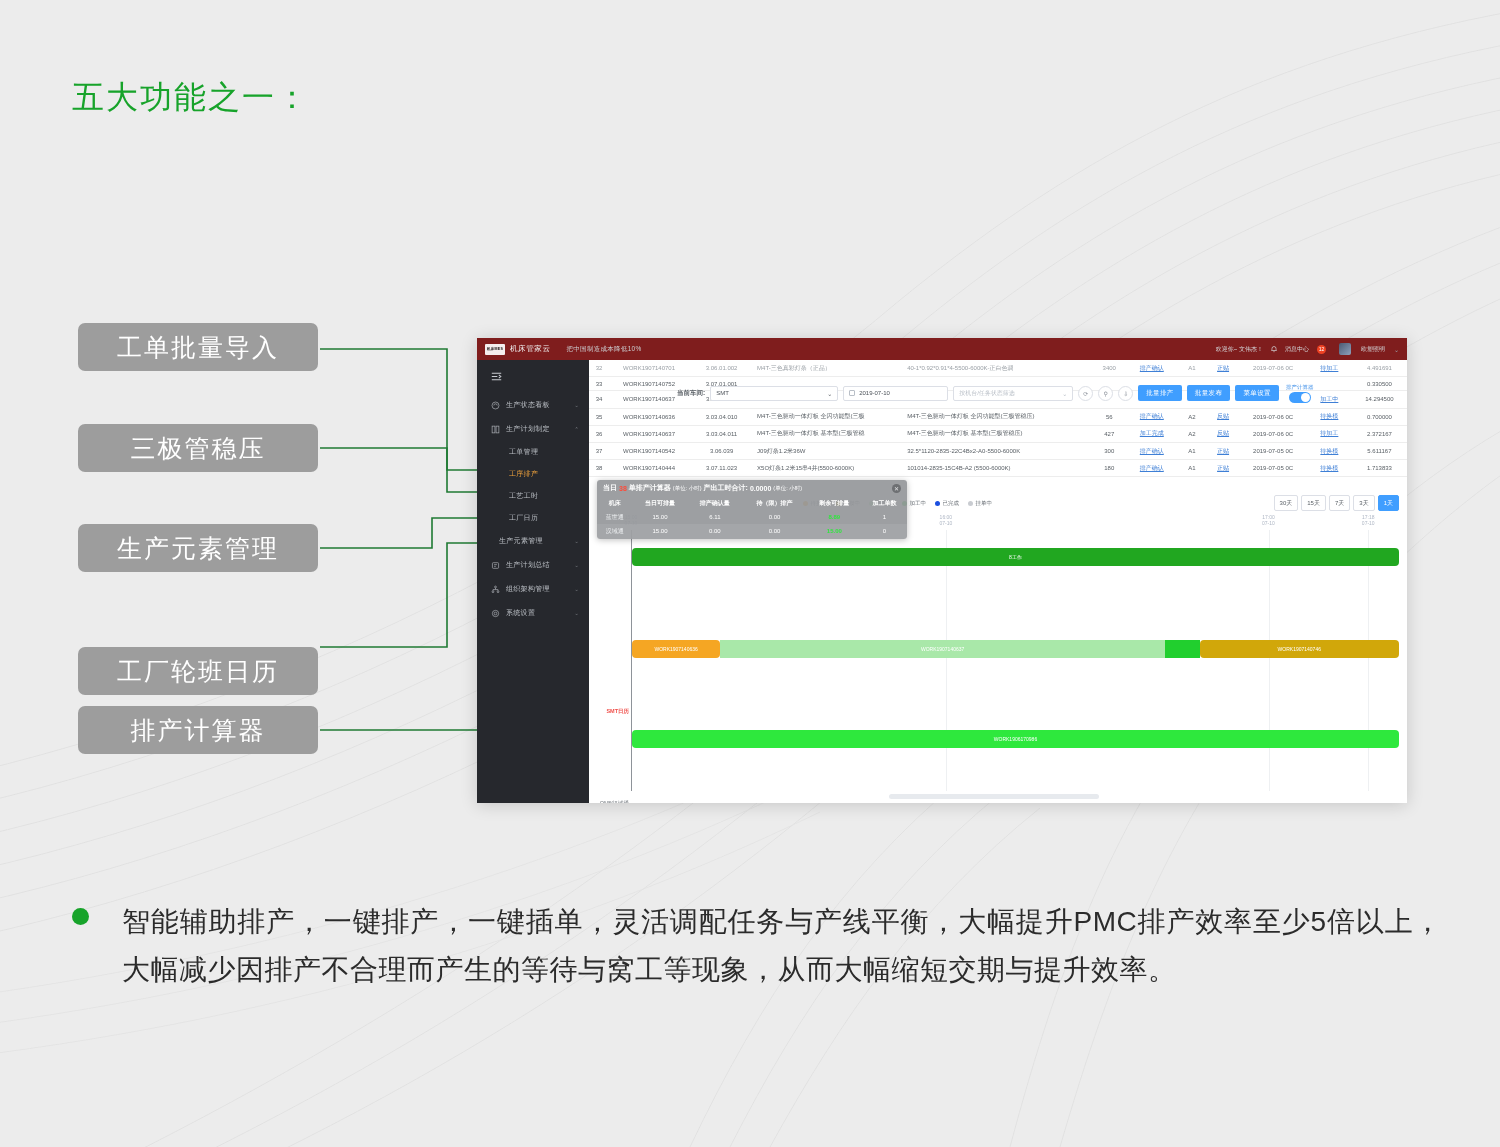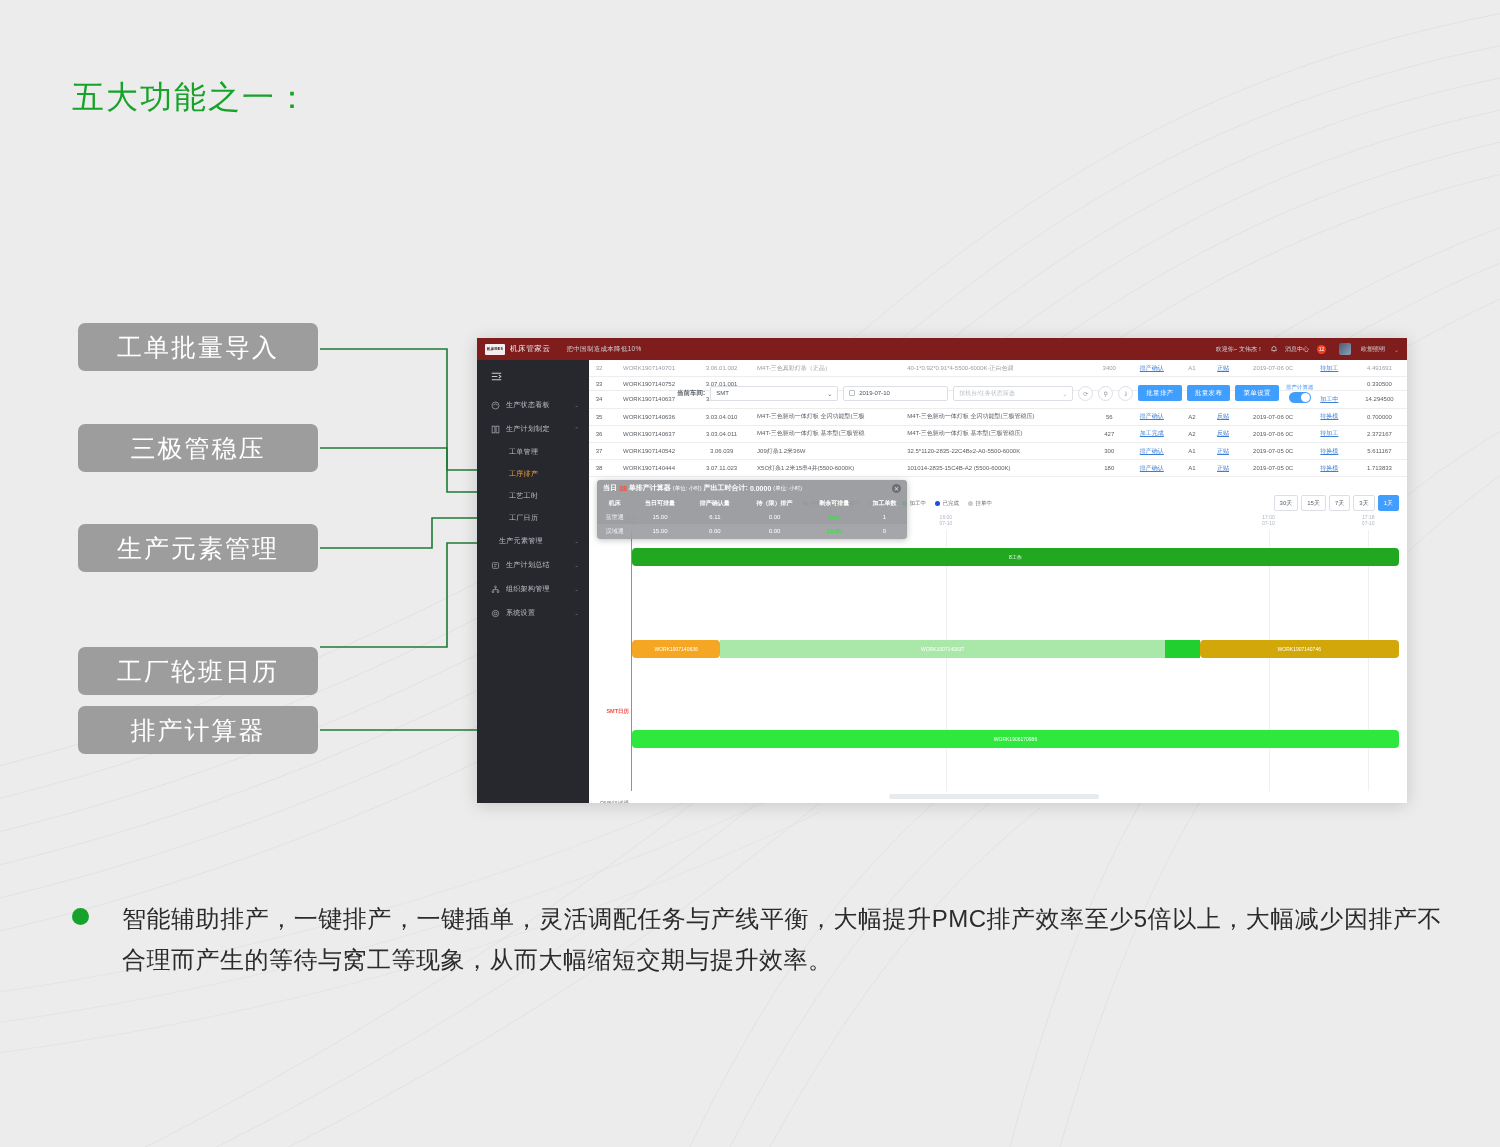--- a/index.html
+++ b/index.html
@@ -217,21 +217,21 @@
     background: #e7eaee; border-radius: 3px;
   }
 
   
   .bullet-dot {
     position: absolute; left: 72px; top: 908px;
     width: 17px; height: 17px; border-radius: 50%; background: #17a32a;
   }
   .bullet-text {
     position: absolute; left: 122px; top: 898px; width: 1320px;
-    font-size: 24px; line-height: 1.72; color: #2b2b2b; letter-spacing: .5px;
+    font-size: 28px; line-height: 1.72; color: #2b2b2b; letter-spacing: .5px;
     text-align: justify;
   }
 </style>
 </head>
 <body>
 
 <div id="root">
 
   <svg class="bg-swoosh" viewBox="0 0 1500 1147" preserveAspectRatio="none">
     <g fill="none" stroke="#dcdcdc" stroke-width="1" opacity="0.75">

